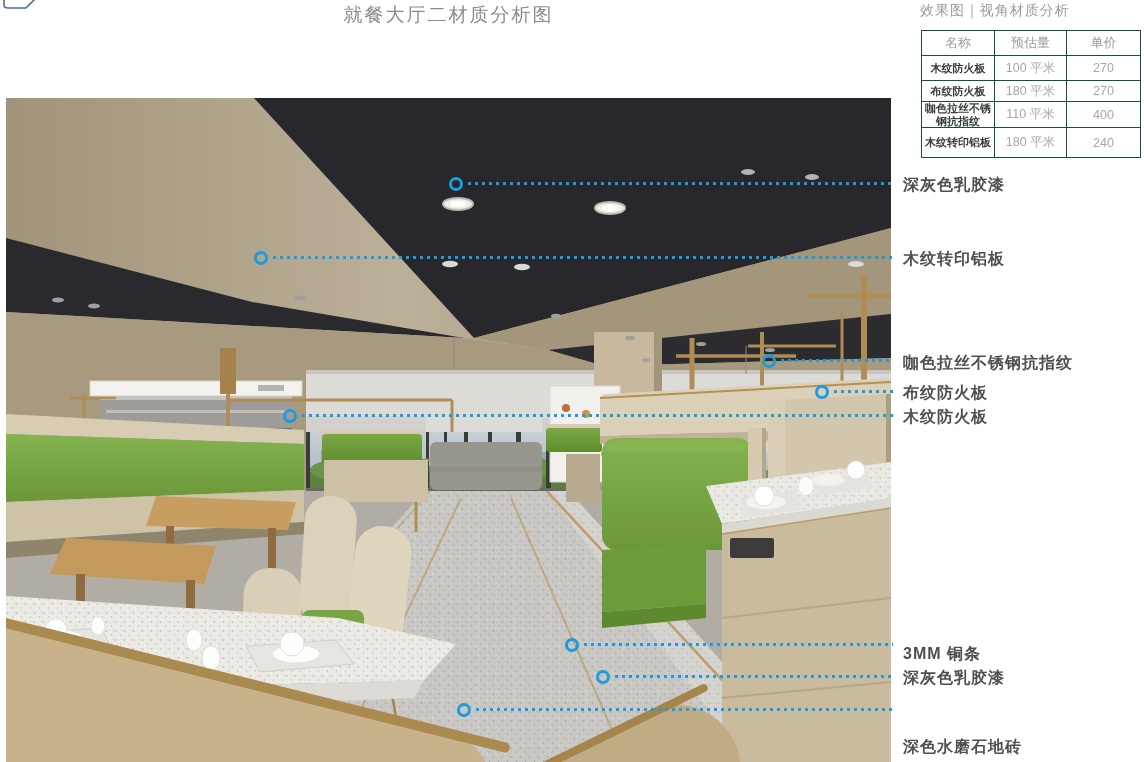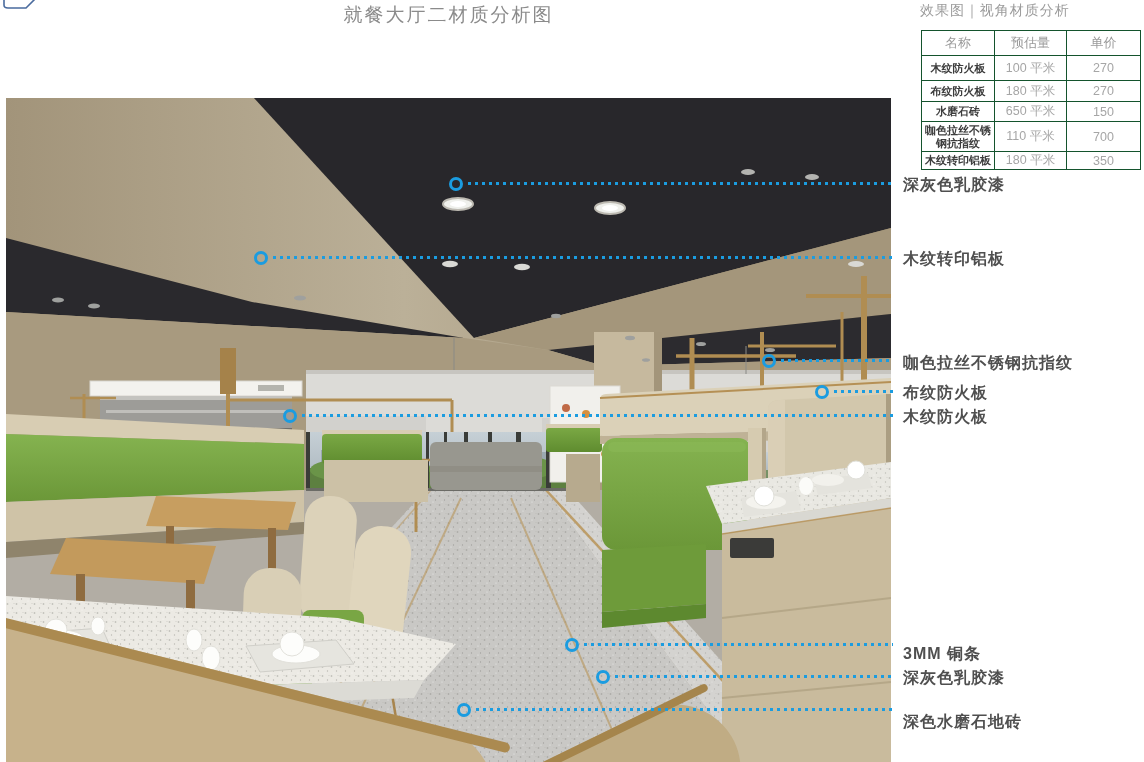--- a/index.html
+++ b/index.html
@@ -61,33 +61,28 @@
         <td class="mat-name">木纹防火板</td>
         <td class="mat-qty">100 平米</td>
         <td class="mat-price">270</td>
       </tr>
       <tr>
         <td class="mat-name">布纹防火板</td>
         <td class="mat-qty">180 平米</td>
         <td class="mat-price">270</td>
       </tr>
       <tr>
-        <td class="mat-name">水磨石砖</td>
-        <td class="mat-qty">650 平米</td>
-        <td class="mat-price">150</td>
-      </tr>
-      <tr>
         <td class="mat-name">咖色拉丝不锈钢抗指纹</td>
         <td class="mat-qty">110 平米</td>
-        <td class="mat-price">700</td>
+        <td class="mat-price">400</td>
       </tr>
       <tr>
         <td class="mat-name">木纹转印铝板</td>
         <td class="mat-qty">180 平米</td>
-        <td class="mat-price">350</td>
+        <td class="mat-price">240</td>
       </tr>
     </tbody>
   </table>
 
   <div class="render">
   <svg width="885" height="664" viewBox="0 0 885 664">
     <defs>
       <linearGradient id="gCeil" x1="0" y1="0" x2="1" y2="0">
         <stop offset="0" stop-color="#a2947a"></stop>
             <stop offset=".45" stop-color="#bbb098"></stop>
@@ -403,15 +398,15 @@
   <span class="ring" style="left:565px;top:638px;"></span>
   <div class="dots" style="left:584px;top:643px;width:309px;"></div>
   <div class="ann-label" style="top:637px;margin-top:8px;">3MM 铜条</div>
 
   <span class="ring" style="left:596px;top:670px;"></span>
   <div class="dots" style="left:615px;top:675px;width:278px;"></div>
   <div class="ann-label" style="top:669px;">深灰色乳胶漆</div>
 
   <span class="ring" style="left:457px;top:703px;"></span>
   <div class="dots" style="left:476px;top:708px;width:417px;"></div>
-  <div class="ann-label" style="top:713px;">深色水磨石地砖</div>
+  <div class="ann-label" style="top:738px;">深色水磨石地砖</div>
 
 </div>
 
 </body></html>

